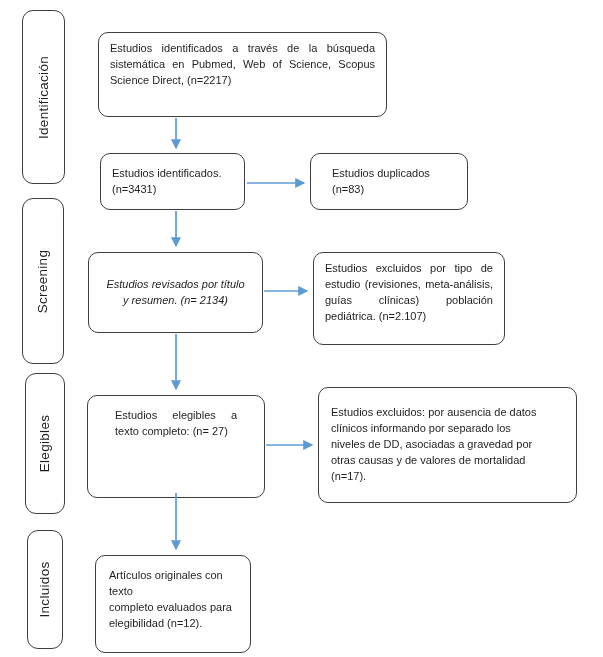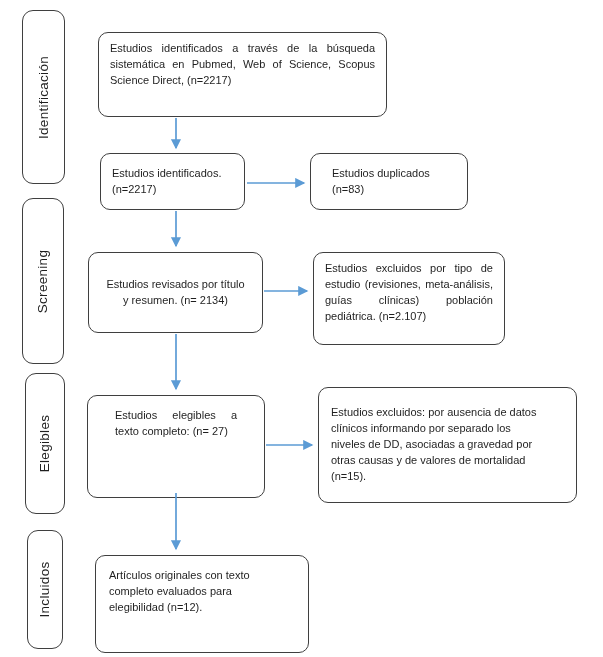--- a/index.html
+++ b/index.html
@@ -41,20 +41,21 @@
     line-height: 1.45;
     padding: 8px 11px;
     white-space: pre-line;
   }
   .justify { text-align: justify; white-space: normal; }
   .center-text {
     text-align: center;
     display: flex;
     align-items: center;
     justify-content: center;
+    font-style: italic;
   }
   .vcenter {
     display: flex;
     align-items: center;
   }
   #arrow-layer {
     position: absolute;
     left: 0; top: 0;
     width: 603px; height: 657px;
     pointer-events: none;
@@ -80,39 +81,39 @@
   <div class="stage-box" style="left:25px; top:373px; width:38px; height:139px;">
     <span>Elegibles</span>
   </div>
   <div class="stage-box" style="left:27px; top:530px; width:34px; height:117px;">
     <span>Incluidos</span>
   </div>
 
   <div class="flow-box justify" style="left:98px; top:32px; width:289px; height:85px;">Estudios identificados a través de la búsqueda sistemática en Pubmed, Web of Science, Scopus Science Direct, (n=2217)</div>
 
   <div class="flow-box vcenter" style="left:100px; top:153px; width:145px; height:57px; padding:6px 11px;">Estudios identificados.
-(n=2217)</div>
+(n=3431)</div>
 
   <div class="flow-box vcenter" style="left:310px; top:153px; width:158px; height:57px; padding:6px 21px;">Estudios duplicados
 (n=83)</div>
 
   <div class="flow-box center-text" style="left:88px; top:252px; width:175px; height:81px;">Estudios revisados por título
 y resumen. (n= 2134)</div>
 
   <div class="flow-box justify" style="left:313px; top:252px; width:192px; height:93px;">Estudios excluidos por tipo de estudio (revisiones, meta-análisis, guías clínicas) población pediátrica. (n=2.107)</div>
 
   <div class="flow-box justify" style="left:87px; top:395px; width:178px; height:103px; padding:12px 27px;">Estudios elegibles a texto completo: (n= 27)</div>
 
   <div class="flow-box vcenter" style="left:318px; top:387px; width:259px; height:116px; padding:6px 12px;">Estudios excluidos: por ausencia de datos
 clínicos informando por separado los
 niveles de DD, asociadas a gravedad por
 otras causas y de valores de mortalidad
-(n=15).</div>
+(n=17).</div>
 
-  <div class="flow-box" style="left:95px; top:555px; width:214px; height:98px; padding:12px 13px;">Artículos originales con texto
+  <div class="flow-box" style="left:95px; top:555px; width:156px; height:98px; padding:12px 13px;">Artículos originales con texto
 completo evaluados para
 elegibilidad (n=12).</div>
 
   <svg id="arrow-layer" xmlns="http://www.w3.org/2000/svg">
     <defs>
       <marker id="arrowhead" markerWidth="7" markerHeight="7" refX="5.2" refY="3" orient="auto" markerUnits="strokeWidth">
         <path d="M0,0 L6,3 L0,6 Z"></path>
       </marker>
     </defs>
     <line class="flow-arrow" x1="176" y1="118" x2="176" y2="148" marker-end="url(#arrowhead)"></line>

